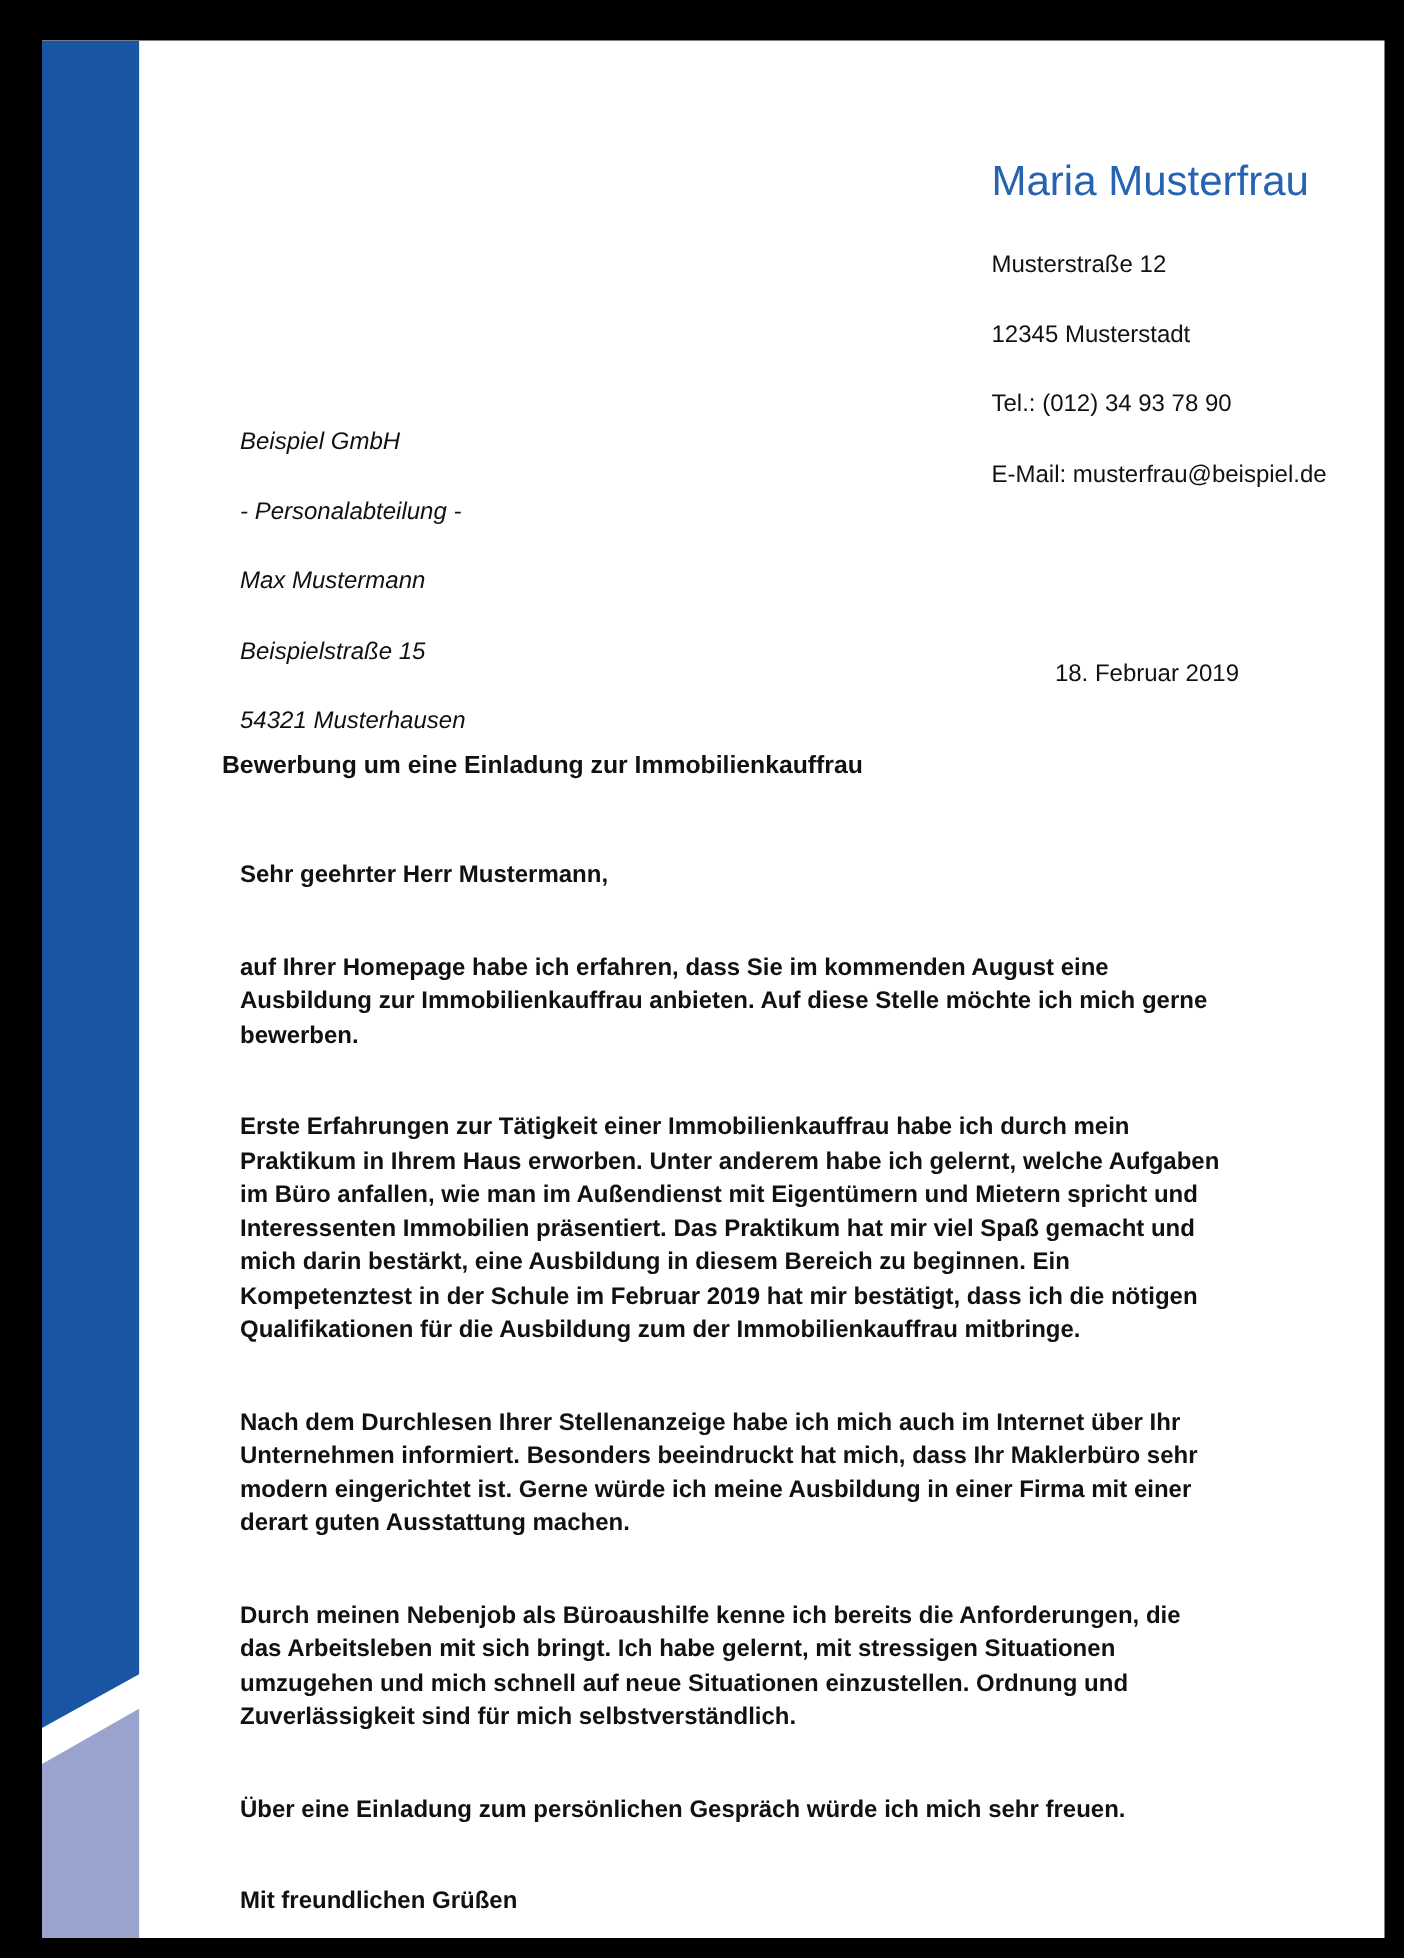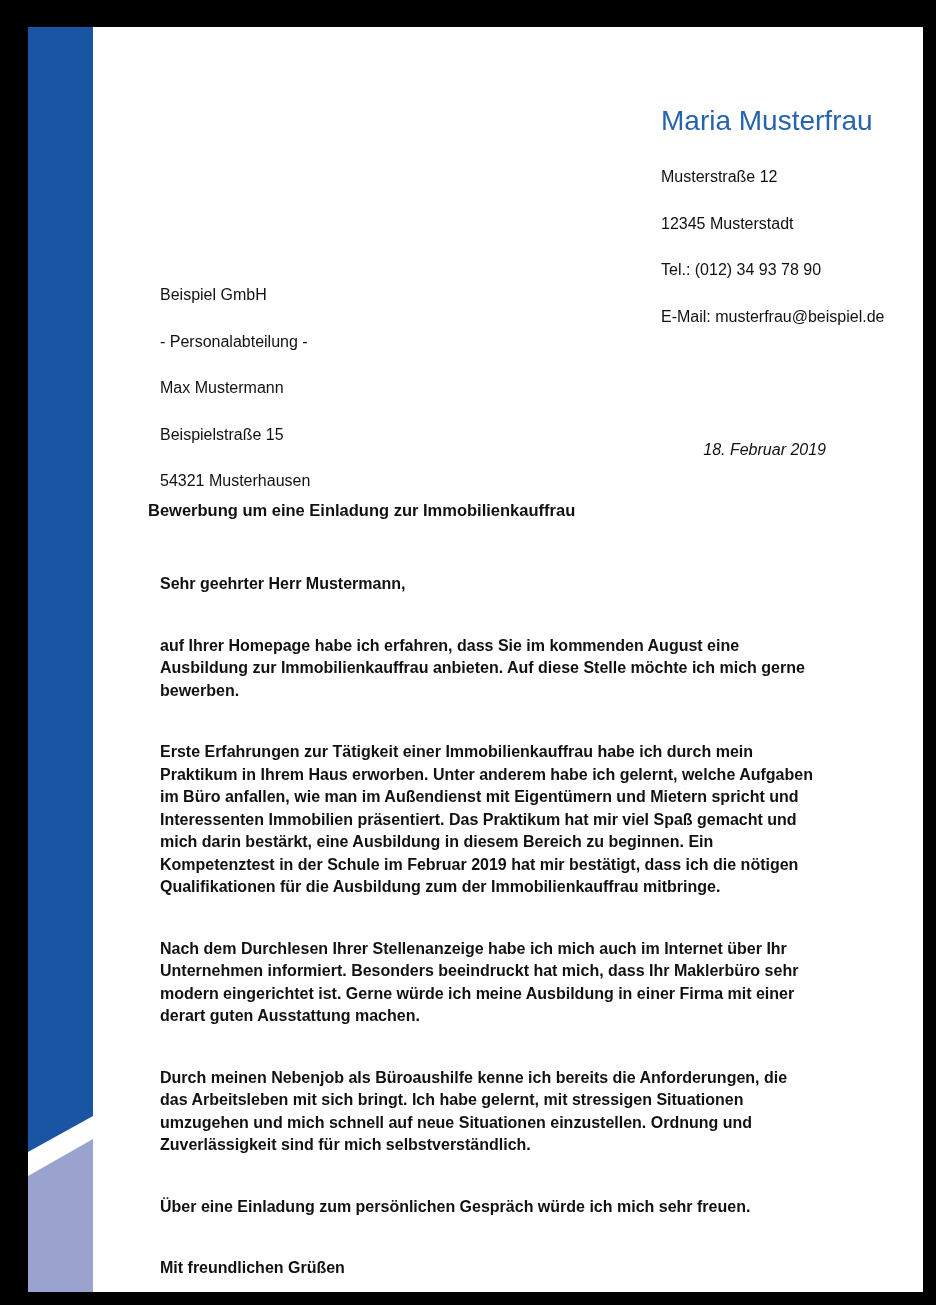--- a/index.html
+++ b/index.html
@@ -44,31 +44,30 @@
     color:var(--name-blue);
     font-weight:400;
     margin-bottom:4px;
     white-space:nowrap;
   }
   .sender-line{
     font-size:16px; line-height:22.5px;
     white-space:nowrap;
   }
   .recipient{
-    position:absolute; left:108px; top:233px;
+    position:absolute; left:108px; top:233px;font-style:italic;
   }
   .recipient-line{
     font-size:16px; line-height:22.5px;
     white-space:nowrap;
   }
   .date-line{
     position:absolute; left:108px; top:400px; width:702px;
     font-size:16px; line-height:22.5px;
     text-align:right;
-    font-style:italic;
   }
   .subject-line{
     position:absolute; left:108px; top:460px; width:702px;
     font-size:16.5px; line-height:22.5px;
     font-weight:700;
   }
   .body-text{
     position:absolute; left:108px; top:522px; width:702px;
   }
   .body-text p{

